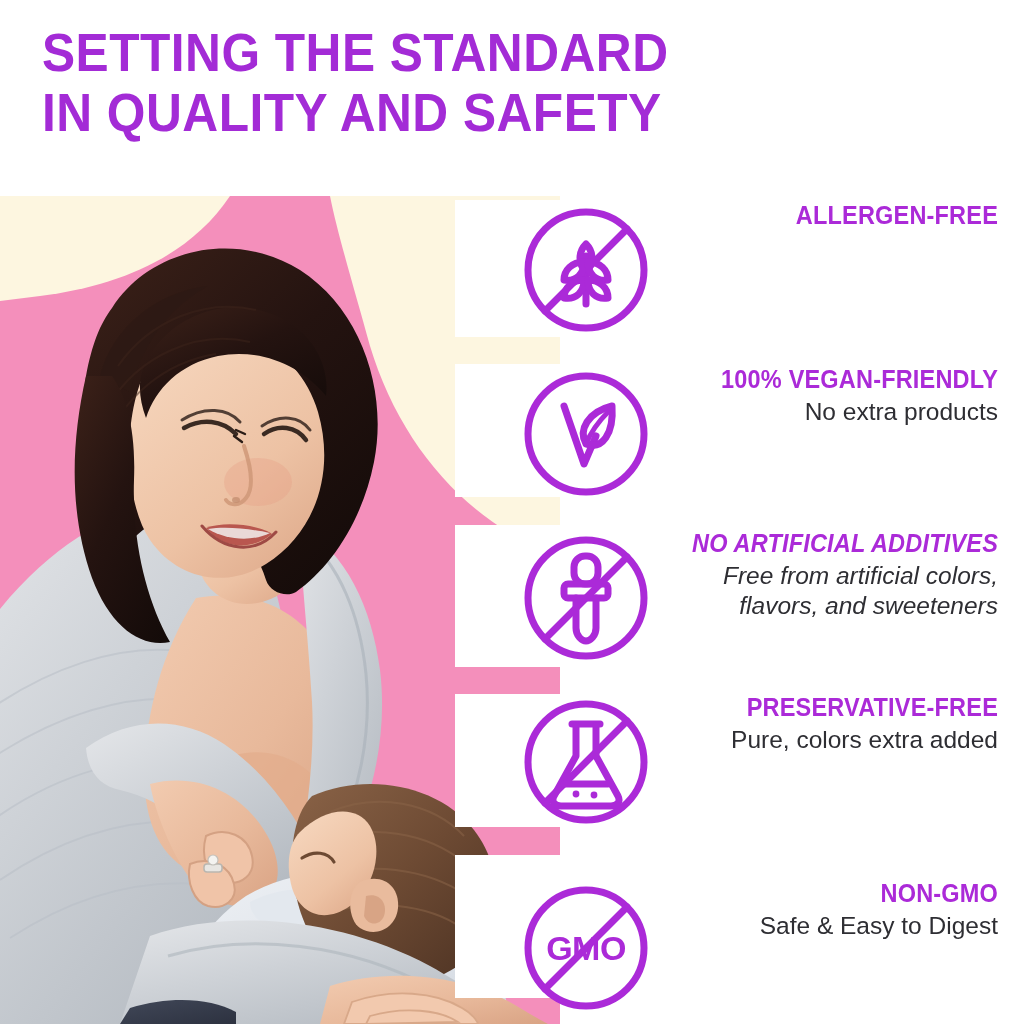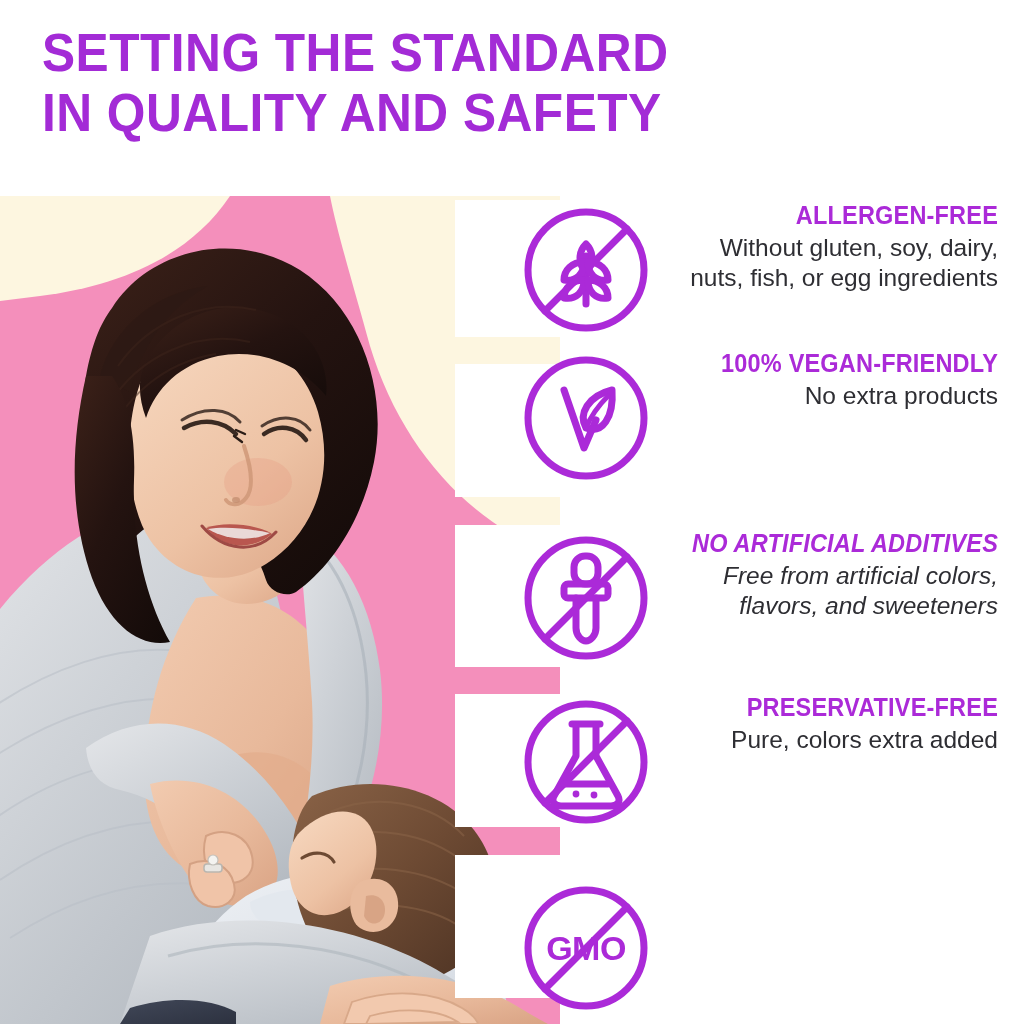--- a/index.html
+++ b/index.html
@@ -65,21 +65,21 @@
     clip-path: polygon(455px 0, 1024px 0, 1024px 100%, 455px 100%);
   }
 
   
   .row{
     position:absolute; z-index:22;
     display:flex; align-items:flex-start;
     left:512px; width:512px; height:137px;
   }
   .row.r0{ top:200px; }
-  .row.r1{ top:348px; }
+  .row.r1{ top:364px; }
   .row.r2{ top:528px;font-style:italic; }
   .row.r3{ top:692px; }
   .row.r4{ top:878px; }
 
   .icon-wrap{
     width:140px; height:140px; flex:0 0 140px;
     display:flex; align-items:center; justify-content:center;
     position:relative;
     margin-left:4px;
   }
@@ -388,22 +388,20 @@
           <path d="M70 44 C 62 52, 62 64, 70 72 C 78 64, 78 52, 70 44 Z"></path>
           <path d="M68 62 C 56 62, 48 70, 48 80 C 60 82, 68 74, 68 62 Z"></path>
           <path d="M72 62 C 84 62, 92 70, 92 80 C 80 82, 72 74, 72 62 Z"></path>
           <path d="M68 80 C 56 80, 48 88, 48 98 C 60 100, 68 92, 68 80 Z"></path>
           <path d="M72 80 C 84 80, 92 88, 92 98 C 80 100, 72 92, 72 80 Z"></path>
         </g>
       </svg>
     </div>
     <div class="texts">
       <div class="feat-title">Allergen-Free</div>
-      <div class="feat-desc">Without gluten, soy, dairy,
-nuts, fish, or egg ingredients</div>
     </div>
   </div>
 
   <div class="row r1">
     <div class="icon-wrap">
       <div class="icon-disc"></div>
       <svg width="140" height="140" viewBox="0 0 140 140" aria-hidden="true">
         <g fill="none" stroke="#ab2ad8" stroke-width="7" stroke-linecap="round" stroke-linejoin="round">
           <circle cx="70" cy="70" r="58"></circle>
 
@@ -470,15 +468,19 @@
     <div class="icon-wrap">
       <div class="icon-disc"></div>
       <svg width="140" height="140" viewBox="0 0 140 140" aria-hidden="true">
         <g fill="none" stroke="#ab2ad8" stroke-width="7" stroke-linecap="round" stroke-linejoin="round">
           <circle cx="70" cy="70" r="58"></circle>
           <line x1="29" y1="111" x2="111" y2="29"></line>
         </g>
         <text x="70" y="82" text-anchor="middle" font-family="Liberation Sans Narrow, Liberation Sans, sans-serif" font-size="34" font-weight="bold" fill="#ab2ad8" letter-spacing="-0.5">GMO</text>
       </svg>
     </div>
+    <div class="texts">
+      <div class="feat-title">Non-GMO</div>
+      <div class="feat-desc">Safe &amp; Easy to Digest</div>
+    </div>
   </div>
 
 </div>
 
 </body></html>

